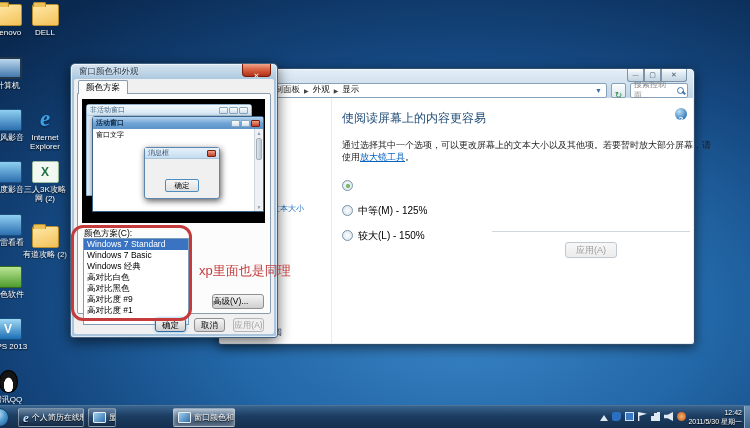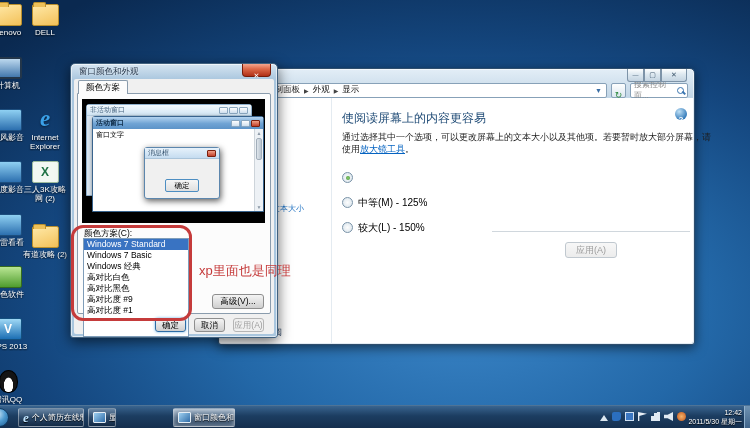--- a/index.html
+++ b/index.html
@@ -47,21 +47,21 @@
 .mag-icon{width:7px;height:7px;border:1.5px solid #3a75b0;border-radius:50%;position:relative;flex:none}
 .mag-icon::after{content:"";position:absolute;width:4px;height:1.5px;background:#3a75b0;transform:rotate(45deg);right:-3px;bottom:-1px}
 .pw-content{position:absolute;left:1px;right:1px;top:29px;bottom:1px;background:#fff;border-radius:0 0 2px 2px}
 .sidebar{position:absolute;left:0;top:0;bottom:0;width:112px;border-right:1px solid #e4ebf1;background:#fff}
 .side-link{position:absolute;left:12px;top:106px;width:88px;font-size:8px;color:#2676c4;line-height:10px}
 .see-also{position:absolute;left:28px;bottom:4px;font-size:8.5px;color:#1e395b}
 .main{position:absolute;left:112px;right:0;top:0;bottom:0;padding:12px 10px 0}
 .help-icon{position:absolute;right:6px;top:10px;width:12px;height:12px;border-radius:50%;background:radial-gradient(circle at 35% 30%,#bfe0f5,#2f77b8 75%);color:#fff;text-align:center}
 .help-icon::after{content:"?";font-size:8px;line-height:12px;font-weight:bold}
 .page-heading{font-size:12px;font-weight:normal;color:#1e4a75}
-.desc{font-size:9px;color:#1d1d1d;line-height:12px;width:370px;margin-top:4px}
+.desc{font-size:9px;color:#1d1d1d;line-height:12px;width:370px;margin-top:12px}
 .mag-link{color:#0563c1;text-decoration:underline;cursor:pointer}
 .radios{margin-top:10px}
 .radio-row{display:flex;align-items:center;gap:5px;height:25px;font-size:10px;color:#000}
 .rb{width:11px;height:11px;border-radius:50%;border:1px solid #7a93a8;background:radial-gradient(#fdfdfd,#d6e2ea);position:relative;flex:none}
 .rb.on::after{content:"";position:absolute;inset:2.5px;border-radius:50%;background:radial-gradient(#8fcf6a,#3f8f3f)}
 .prev-wrap{position:absolute;left:160px;right:3px;top:46px}
 .prev-label{display:flex;align-items:center;gap:5px;font-size:9px;color:#1d1d1d}
 .prev-label::after{content:"";flex:1;height:1px;background:#d0d7dd}
 .monitor{margin:9px 0 0 4px;width:84px;height:62px;background:#2e5d94;border:3px solid #cfd7de;border-radius:3px;box-shadow:0 1px 3px rgba(0,0,0,.35);position:relative}
 .mon-doc{position:absolute;left:4px;top:9px;width:19px;height:35px;background:repeating-linear-gradient(#f4f6f8 0 3px,#c9d2da 3px 4px);border:1px solid #9fb0bf}
@@ -92,24 +92,24 @@
 .pv-active{position:absolute;left:10px;top:17px;width:172px;height:96px;background:#fff;border:1px solid #39648e;border-radius:3px 3px 0 0;box-shadow:1px 2px 5px rgba(0,0,0,.6)}
 .pv-active .pv-title{background:linear-gradient(#b4d4f0,#6fa3d4 55%,#5c93c8);color:#0e2c49;font-weight:bold;height:12px}
 .pv-client{position:absolute;left:0;right:0;top:12px;bottom:0;background:#fff}
 .pv-text{position:absolute;left:3px;top:1px;font-size:7px;color:#000}
 .pv-scroll{position:absolute;right:0;top:0;bottom:0;width:9px;background:#edf1f5;border-left:1px solid #cdd4da;font-size:5px;color:#8a97a5;text-align:center;line-height:8px}
 .pv-thumb{position:absolute;left:1px;right:1px;top:9px;height:22px;background:linear-gradient(90deg,#dfe6ec,#b9c4cf);border:1px solid #a2aeba;border-radius:2px}
 .pv-msg{position:absolute;left:62px;top:48px;width:76px;height:52px;background:#f0f0f0;border:1px solid #5c86ad;border-radius:3px;box-shadow:1px 2px 6px rgba(0,0,0,.65)}
 .pv-msg .pv-title{background:linear-gradient(#e7f2fb,#c5dcf0);border-bottom:1px solid #aac4da;color:#2c4a66}
 .pv-ok{position:absolute;left:50%;transform:translateX(-50%);bottom:6px;width:34px;height:13px;font-size:7.5px;line-height:11px;text-align:center;background:linear-gradient(#f6f6f6,#dfdfdf);border:1px solid #4d8ec2;border-radius:2px}
 .schemes-label{position:absolute;left:6px;top:134px;font-size:8.5px;color:#000}
-.schemes{position:absolute;left:5px;top:144px;width:106px;height:99px;background:#fff;border:1px solid #7f9db9;font-size:8.5px;overflow:hidden}
+.schemes{position:absolute;left:5px;top:144px;width:106px;height:87px;background:#fff;border:1px solid #7f9db9;font-size:8.5px;overflow:hidden}
 .scheme-item{height:11px;line-height:11px;padding-left:3px;white-space:nowrap;color:#000}
 .scheme-item.sel{background:#3973c2;color:#fff}
-.adv-btn{position:absolute;right:6px;top:200px;width:52px;height:15px;font-size:8.5px;line-height:13px;text-align:center;border:1px solid #8e8e8e;border-radius:3px;background:linear-gradient(#f4f4f4,#e4e4e4 45%,#cfcfcf)}
+.adv-btn{position:absolute;right:6px;top:200px;width:52px;height:15px;font-size:8.5px;line-height:13px;text-align:left;border:1px solid #8e8e8e;border-radius:3px;background:linear-gradient(#f4f4f4,#e4e4e4 45%,#cfcfcf)}
 .dlg-btns{position:absolute;right:10px;bottom:2px;display:flex;gap:8px}
 .dlg-btn{width:31px;height:14px;font-size:8.5px;line-height:12px;text-align:center;border:1px solid #8e8e8e;border-radius:3px;background:linear-gradient(#f4f4f4,#e4e4e4 45%,#cfcfcf);color:#000}
 .dlg-btn.focused{border-color:#2d6ca5;box-shadow:0 0 3px #6db3e8}
 .dlg-btn.disabled{color:#9c9c9c;border-color:#b5b5b5;background:#f0f0f0}
 
 .anno-box{position:absolute;left:71px;top:225px;width:121px;height:96px;border:3px solid #c53b3b;border-radius:12px;z-index:30}
 .anno-text{position:absolute;left:199px;top:262px;font-size:13px;color:#c53b3b;z-index:30}
 
 .taskbar{position:absolute;left:0;right:0;bottom:0;height:23px;z-index:50;
  background:linear-gradient(#39648f,#1c3d61 45%,#152f4e);border-top:1px solid #4e7396}

